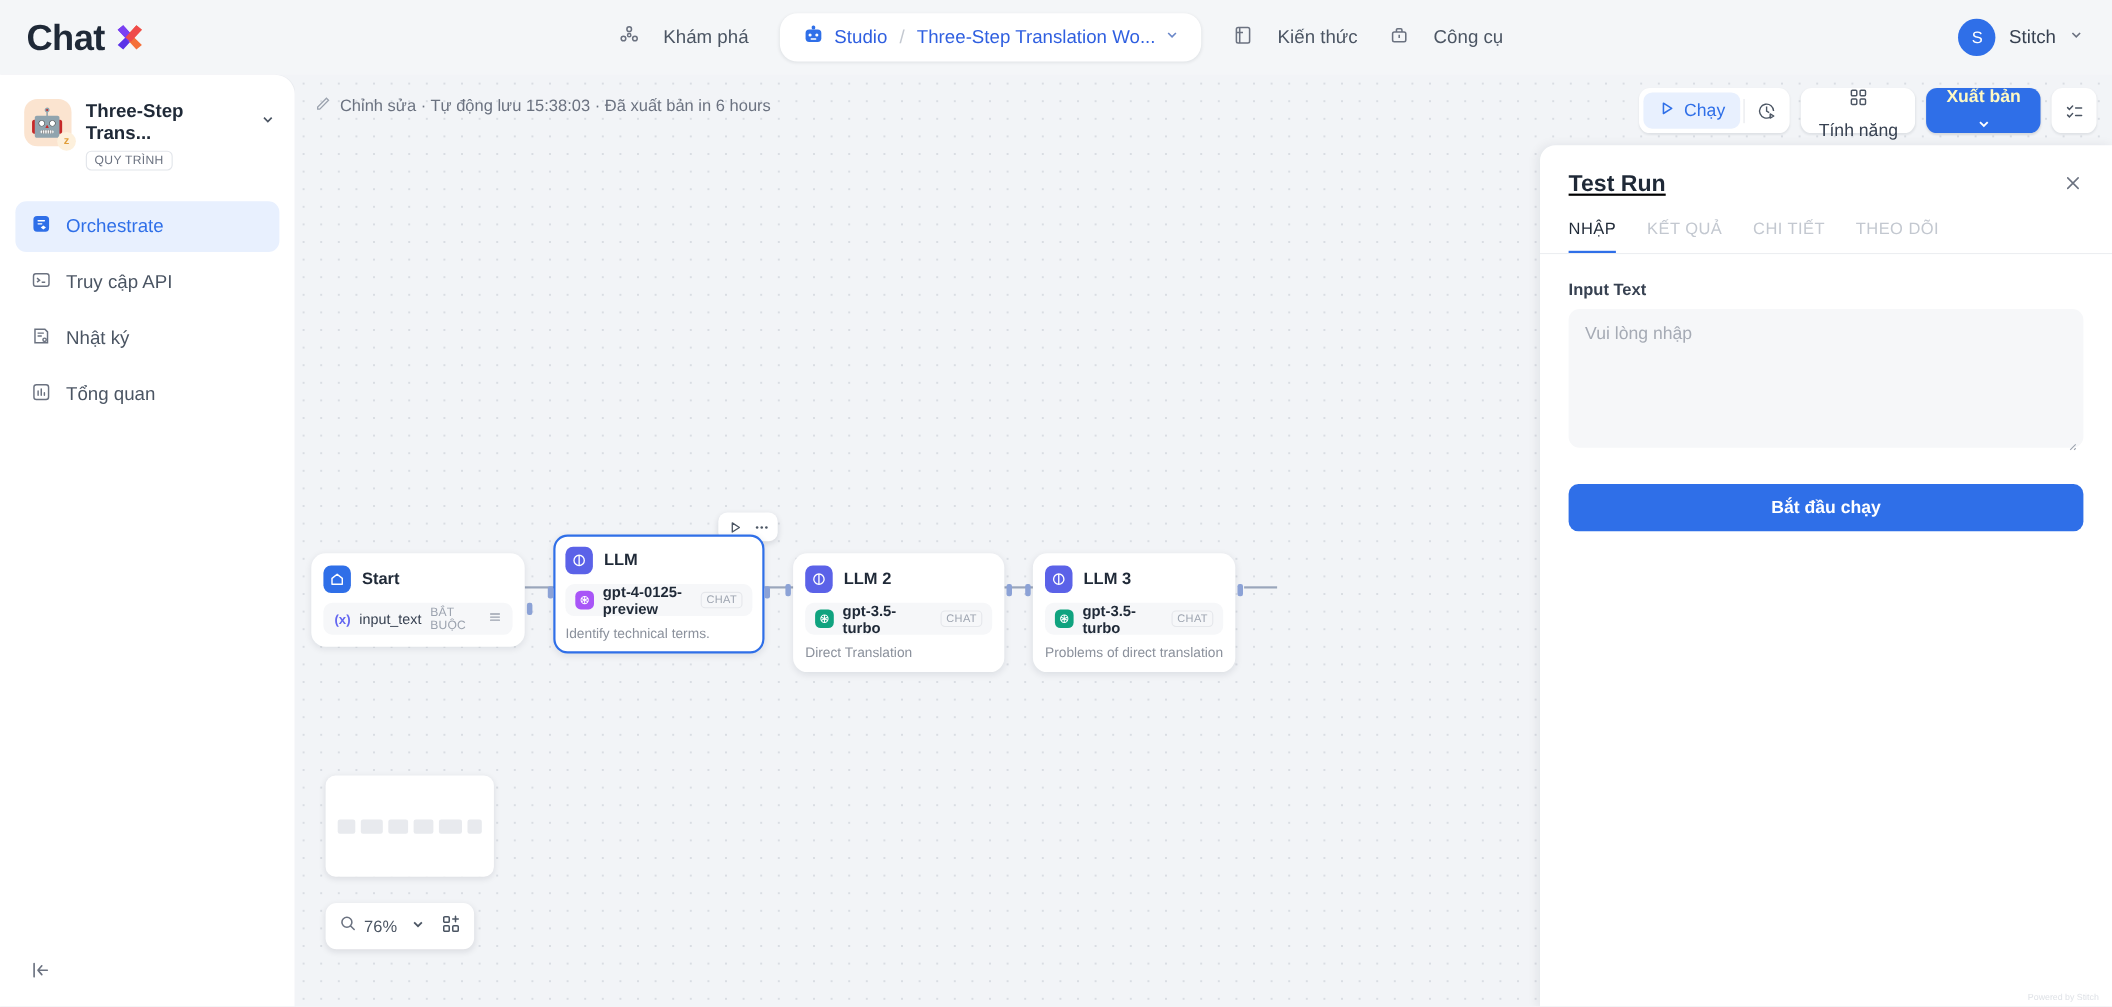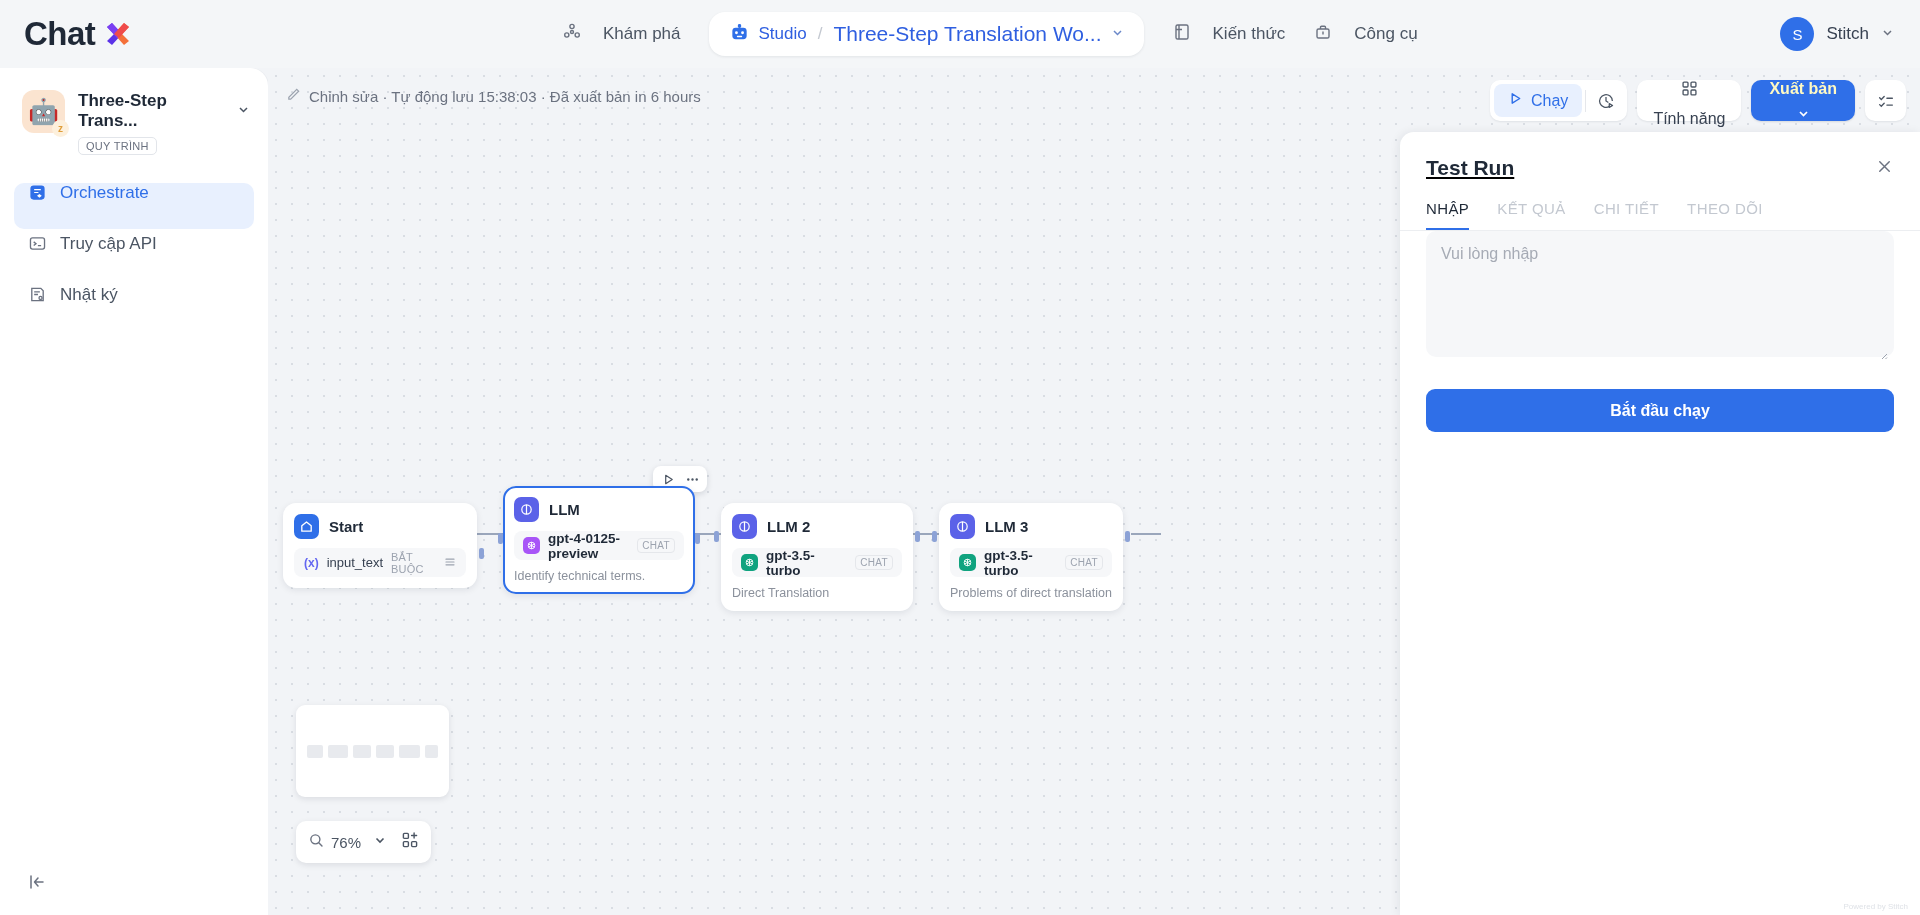--- a/index.html
+++ b/index.html
@@ -30,21 +30,21 @@
   }
   .studio-pill {
     display: flex; align-items: center; gap: 9px;
     background: #ffffff; border-radius: 16px;
     padding: 10px 20px; margin: 0 14px;
     box-shadow: 0 1px 3px rgba(16,24,40,.08);
     cursor: pointer; height: 44px;
   }
   .studio-label { color: #2f5fe0; font-size: 17px; font-weight: 500; }
   .slash { color: #c3c8d0; font-size: 17px; margin: 0 2px; }
-  .wf-name { color: #2f5fe0; font-size: 21px; font-weight: 500; }
+  .wf-name { color: #2f5fe0; font-size: 17px; font-weight: 500; }
   .user-area {
     position: absolute; right: 26px; top: 0; height: 68px;
     display: flex; align-items: center; gap: 12px; cursor: pointer;
   }
   .avatar {
     width: 34px; height: 34px; border-radius: 50%; background: #2f6fe8;
     color: #fff; font-size: 15px; display: flex; align-items: center; justify-content: center;
   }
   .user-name { color: #374151; font-size: 17px; }
 
@@ -69,21 +69,21 @@
   .app-meta { padding-top: 1px; }
   .app-title-row { display: flex; align-items: center; gap: 7px; }
   .app-title { font-size: 17px; font-weight: bold; color: #1f2937; }
   .tag {
     display: inline-block; margin-top: 6px; padding: 2px 7px;
     border: 1px solid #e2e5ea; border-radius: 5px;
     font-size: 11px; color: #6b7280; letter-spacing: .3px;
   }
   .nav-list { margin-top: 28px; padding: 0 14px; }
   .side-item {
-    display: flex; gap: 13px;
+    display: flex; align-items: center; gap: 13px;
     height: 46px; padding: 0 14px; border-radius: 10px;
     color: #4b5563; font-size: 17px; cursor: pointer; margin-bottom: 5px;
   }
   .side-item.active { background: #e8f0fe; color: #2f6fe8; font-weight: 500; }
   .collapse-btn {
     position: absolute; left: 26px; bottom: 22px; cursor: pointer;
     color: #6b7280; display: flex; align-items: center;
   }
 
   
@@ -362,20 +362,29 @@
         <span>
           <svg width="19" height="19" viewBox="0 0 20 20" fill="none" stroke="#6b7280" stroke-width="1.4">
             <path d="M4 3.5h9.5L16 6v10.5H4z"></path>
               <path d="M6.5 7.2h6M6.5 10h4"></path>
             <circle cx="13.2" cy="13.6" r="1.6"></circle>
           </svg>
         </span>
         <span>Nhật ký</span>
       </div>
 
+      <div class="side-item">
+        <span>
+          <svg width="19" height="19" viewBox="0 0 20 20" fill="none" stroke="#6b7280" stroke-width="1.4">
+            <rect x="3" y="3" width="14" height="14" rx="2.4"></rect>
+            <path d="M7 13V9M10 13V7M13 13v-2.5" stroke-linecap="round"></path>
+          </svg>
+        </span>
+        <span>Tổng quan</span>
+      </div>
     </div>
 
     <div class="collapse-btn">
       <svg width="22" height="22" viewBox="0 0 22 22" fill="none" stroke="#6b7280" stroke-width="1.5">
         <path d="M5 5v12M17 11H8.5M12 7l-3.5 4 3.5 4" stroke-linecap="round" stroke-linejoin="round"></path>
       </svg>
     </div>
   </div>
 
   <div class="canvas">
@@ -597,20 +606,21 @@
       </span>
     </div>
 
     <div class="tabs">
       <div class="tab active">NHẬP</div>
       <div class="tab">KẾT QUẢ</div>
       <div class="tab">CHI TIẾT</div>
       <div class="tab">THEO DÕI</div>
     </div>
 
+    <div class="field-label">Input Text</div>
     <div class="textarea-wrap">
       <textarea placeholder="Vui lòng nhập" style=""></textarea>
       <span class="resize-handle">
         <svg width="10" height="10" viewBox="0 0 10 10" stroke="#9ca3af" stroke-width="1">
           <path d="M9 4L4 9M9 7.5L7.5 9"></path>
         </svg>
       </span>
     </div>
 
     <button class="start-btn">Bắt đầu chạy</button>

